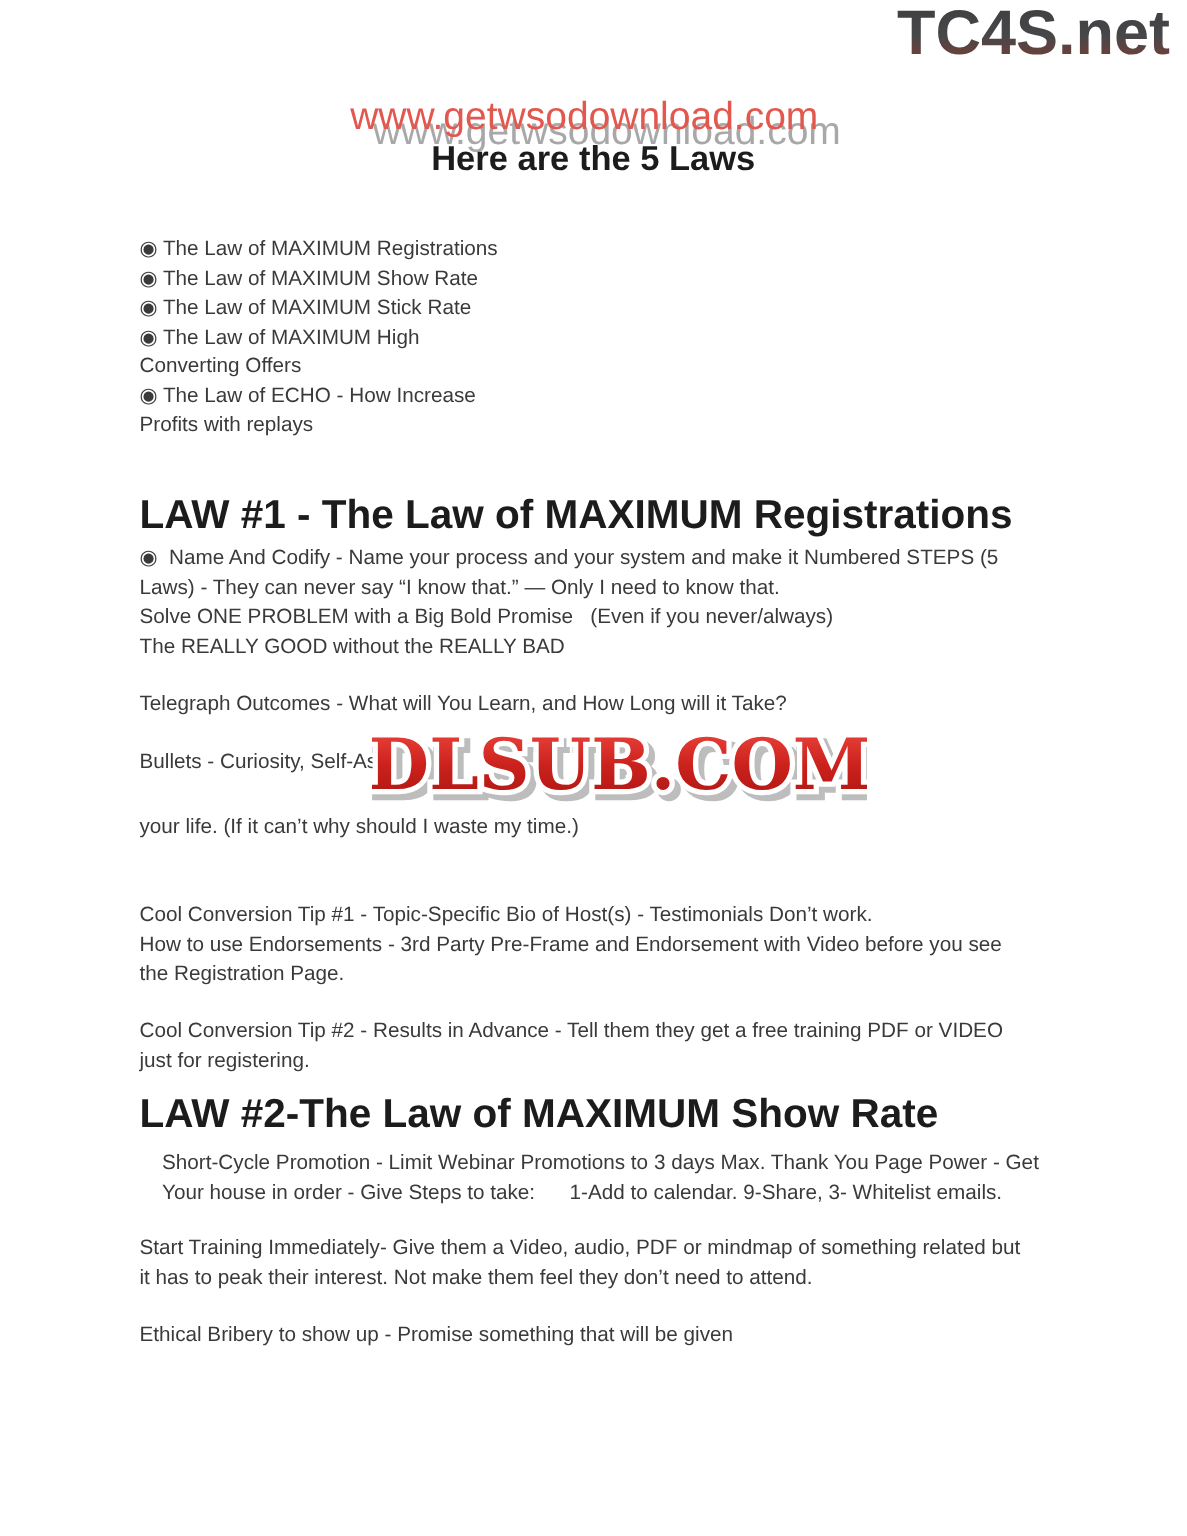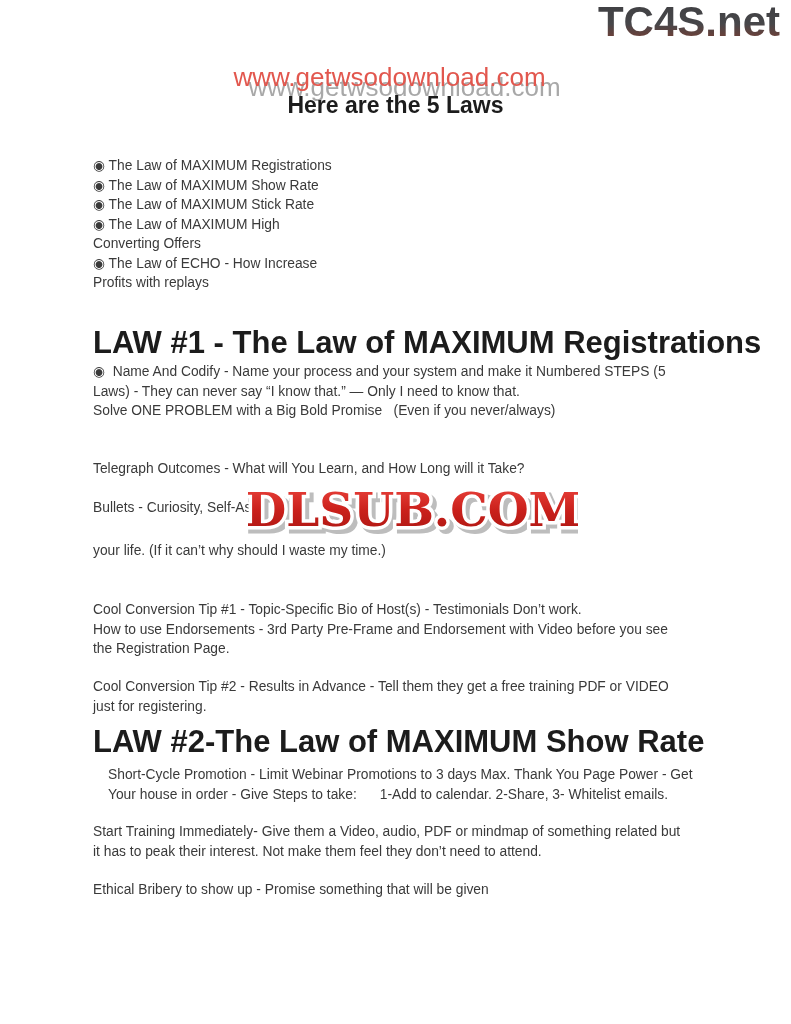--- a/index.html
+++ b/index.html
@@ -21,21 +21,21 @@
   
   .doc-title{
     position:absolute;top:92px;left:0;width:791px;text-align:center;
     font-size:23px;font-weight:bold;color:var(--heading-text,#1c1c1c);
   }
   
   .block{position:absolute;left:93px;font-size:13.8px;line-height:19.5px;}
   .tline{white-space:pre;height:19.5px;}
   .law-heading{
     position:absolute;left:93px;
-    font-size:31px;font-weight:bold;line-height:26px;
+    font-size:27px;font-weight:bold;line-height:26px;
     color:var(--heading-text,#1c1c1c);white-space:pre;
   }
   .pos-intro{top:156px;}
   .pos-law1-heading{top:330px;}
   .pos-law1-para{top:362px;}
   .pos-telegraph{top:459px;}
   .pos-bullets{top:498px;}
   .pos-urgency{top:541px;}
   .pos-tip1{top:600px;}
   .pos-tip2{top:677px;}
@@ -85,20 +85,21 @@
     <div class="tline">◉ The Law of ECHO - How Increase</div>
     <div class="tline">Profits with replays</div>
   </div>
 
   <div class="law-heading pos-law1-heading">LAW #1 - The Law of MAXIMUM Registrations</div>
 
   <div class="block pos-law1-para">
     <div class="tline">◉  Name And Codify - Name your process and your system and make it Numbered STEPS (5</div>
     <div class="tline">Laws) - They can never say “I know that.” — Only I need to know that.</div>
     <div class="tline">Solve ONE PROBLEM with a Big Bold Promise   (Even if you never/always)</div>
+    <div class="tline">The REALLY GOOD without the REALLY BAD</div>
   </div>
 
   <div class="block pos-telegraph">
     <div class="tline">Telegraph Outcomes - What will You Learn, and How Long will it Take?</div>
   </div>
 
   <div class="block pos-bullets">
     <div class="tline">Bullets - Curiosity, Self-As</div>
   </div>
 
@@ -114,21 +115,21 @@
 
   <div class="block pos-tip2">
     <div class="tline">Cool Conversion Tip #2 - Results in Advance - Tell them they get a free training PDF or VIDEO</div>
     <div class="tline">just for registering.</div>
   </div>
 
   <div class="law-heading pos-law2-heading">LAW #2-The Law of MAXIMUM Show Rate</div>
 
   <div class="block pos-shortcycle">
     <div class="tline">Short-Cycle Promotion - Limit Webinar Promotions to 3 days Max. Thank You Page Power - Get</div>
-    <div class="tline">Your house in order - Give Steps to take:      1-Add to calendar. 2-Share, 3- Whitelist emails.</div>
+    <div class="tline">Your house in order - Give Steps to take:      1-Add to calendar. 9-Share, 3- Whitelist emails.</div>
   </div>
 
   <div class="block pos-training">
     <div class="tline">Start Training Immediately- Give them a Video, audio, PDF or mindmap of something related but</div>
     <div class="tline">it has to peak their interest. Not make them feel they don’t need to attend.</div>
   </div>
 
   <div class="block pos-bribery">
     <div class="tline">Ethical Bribery to show up - Promise something that will be given</div>
   </div>

